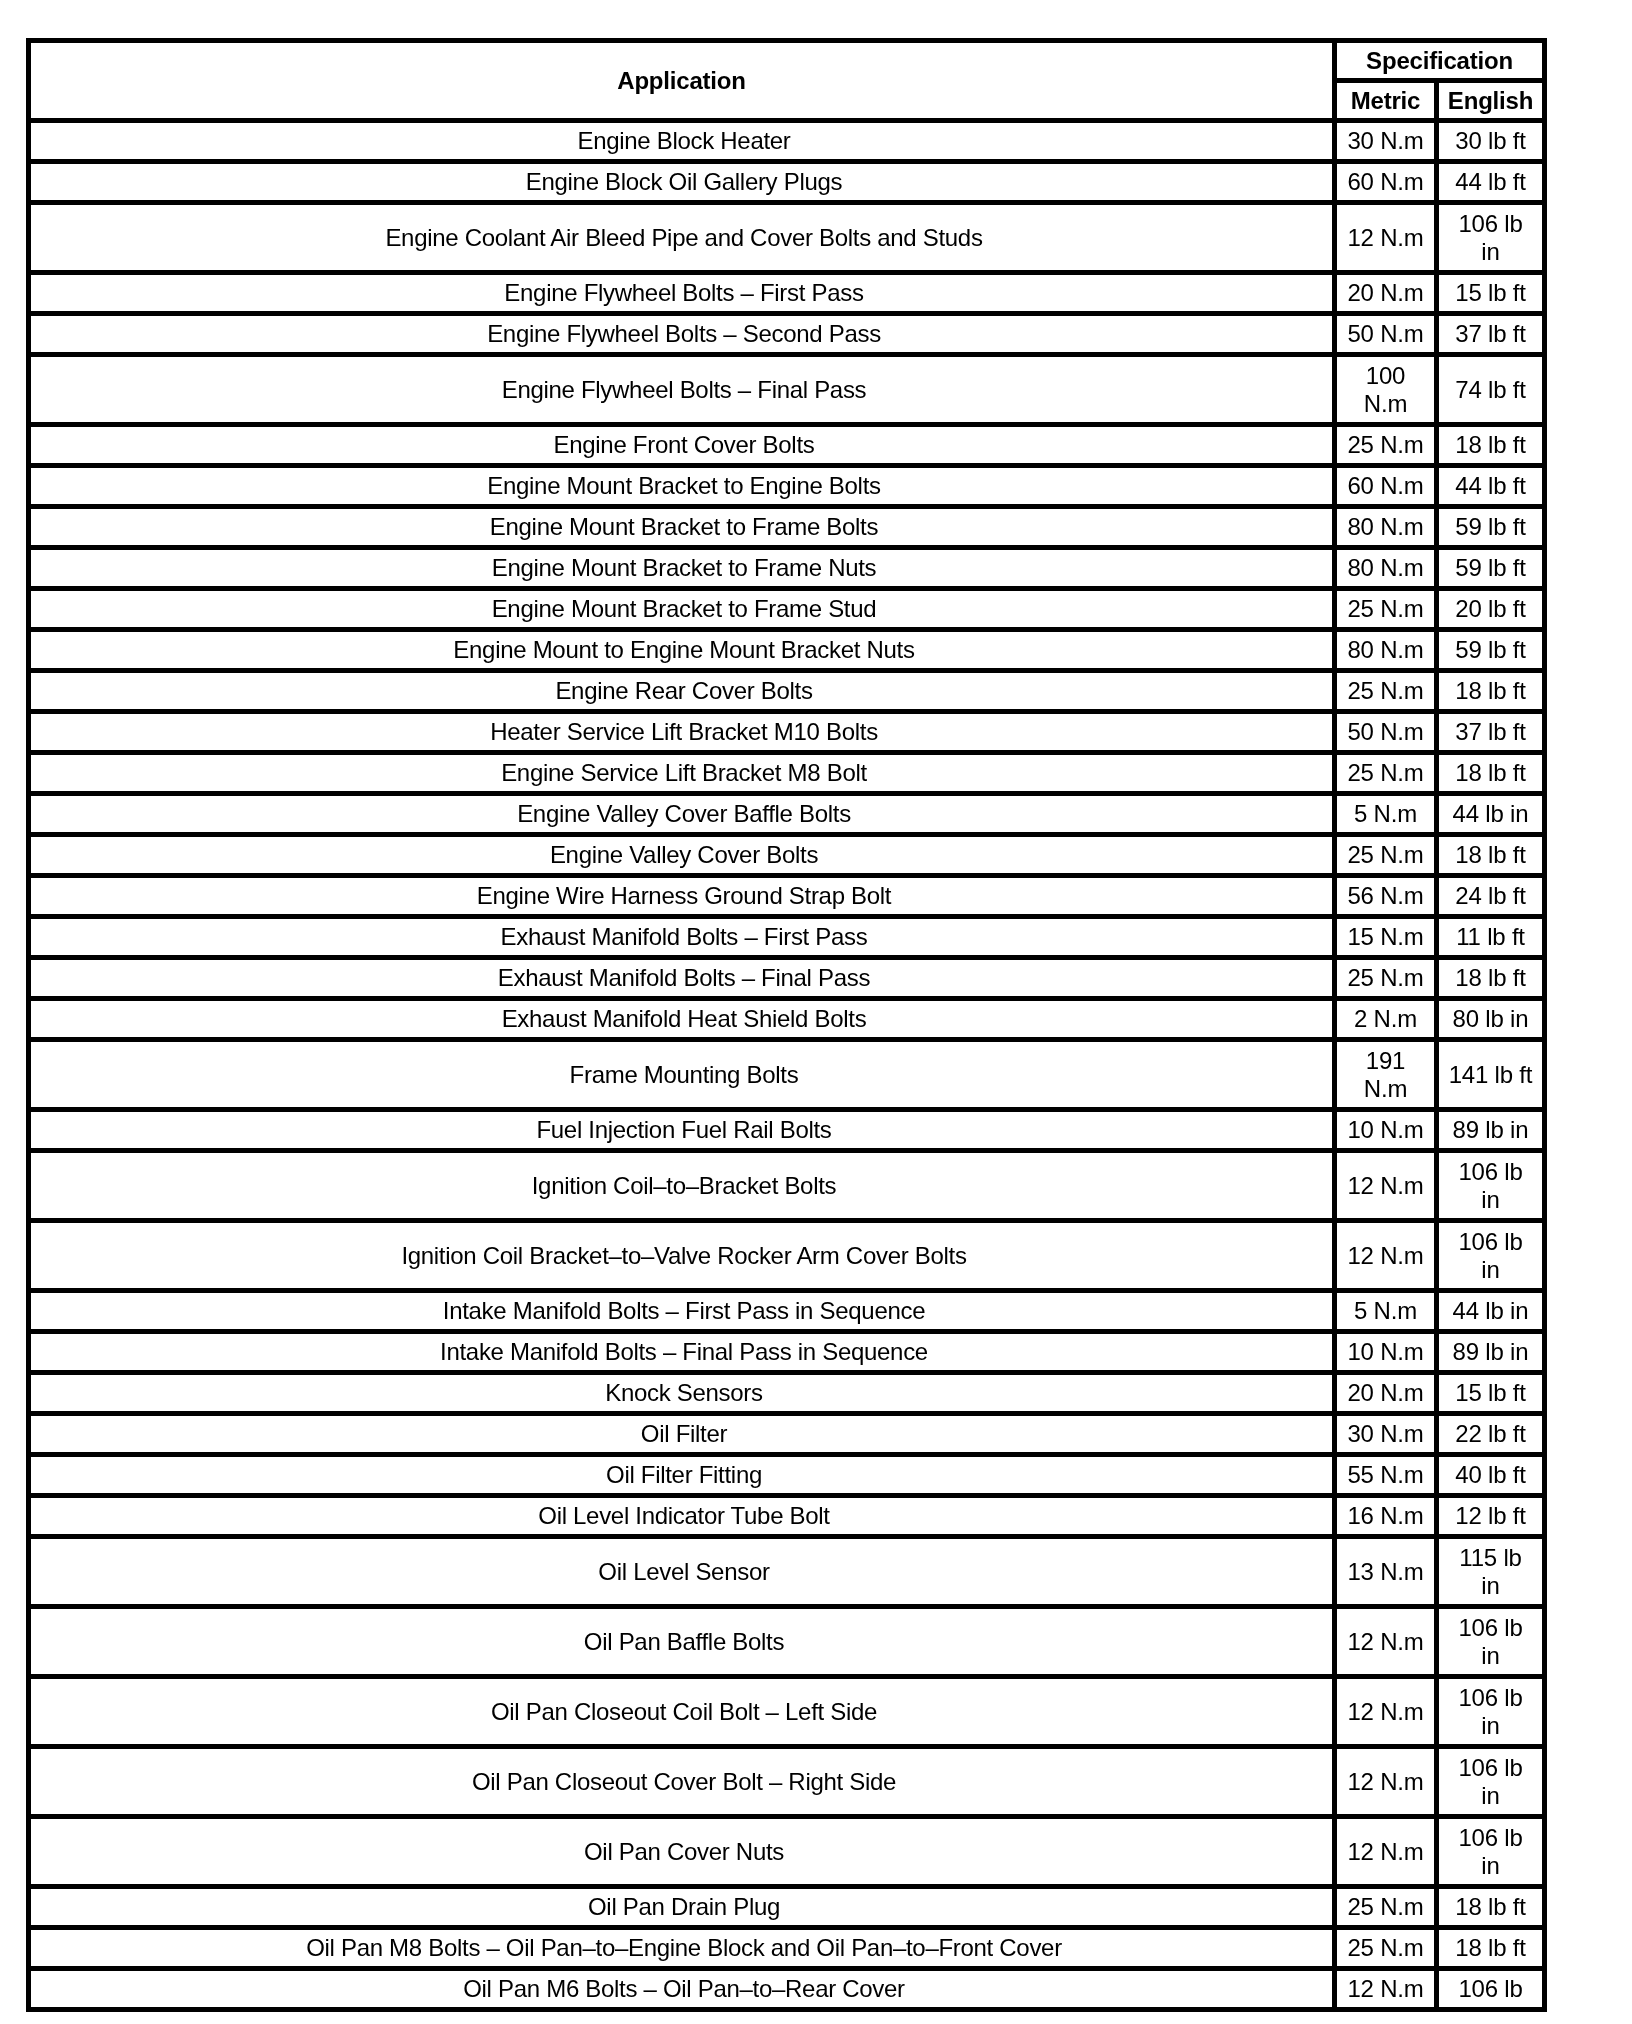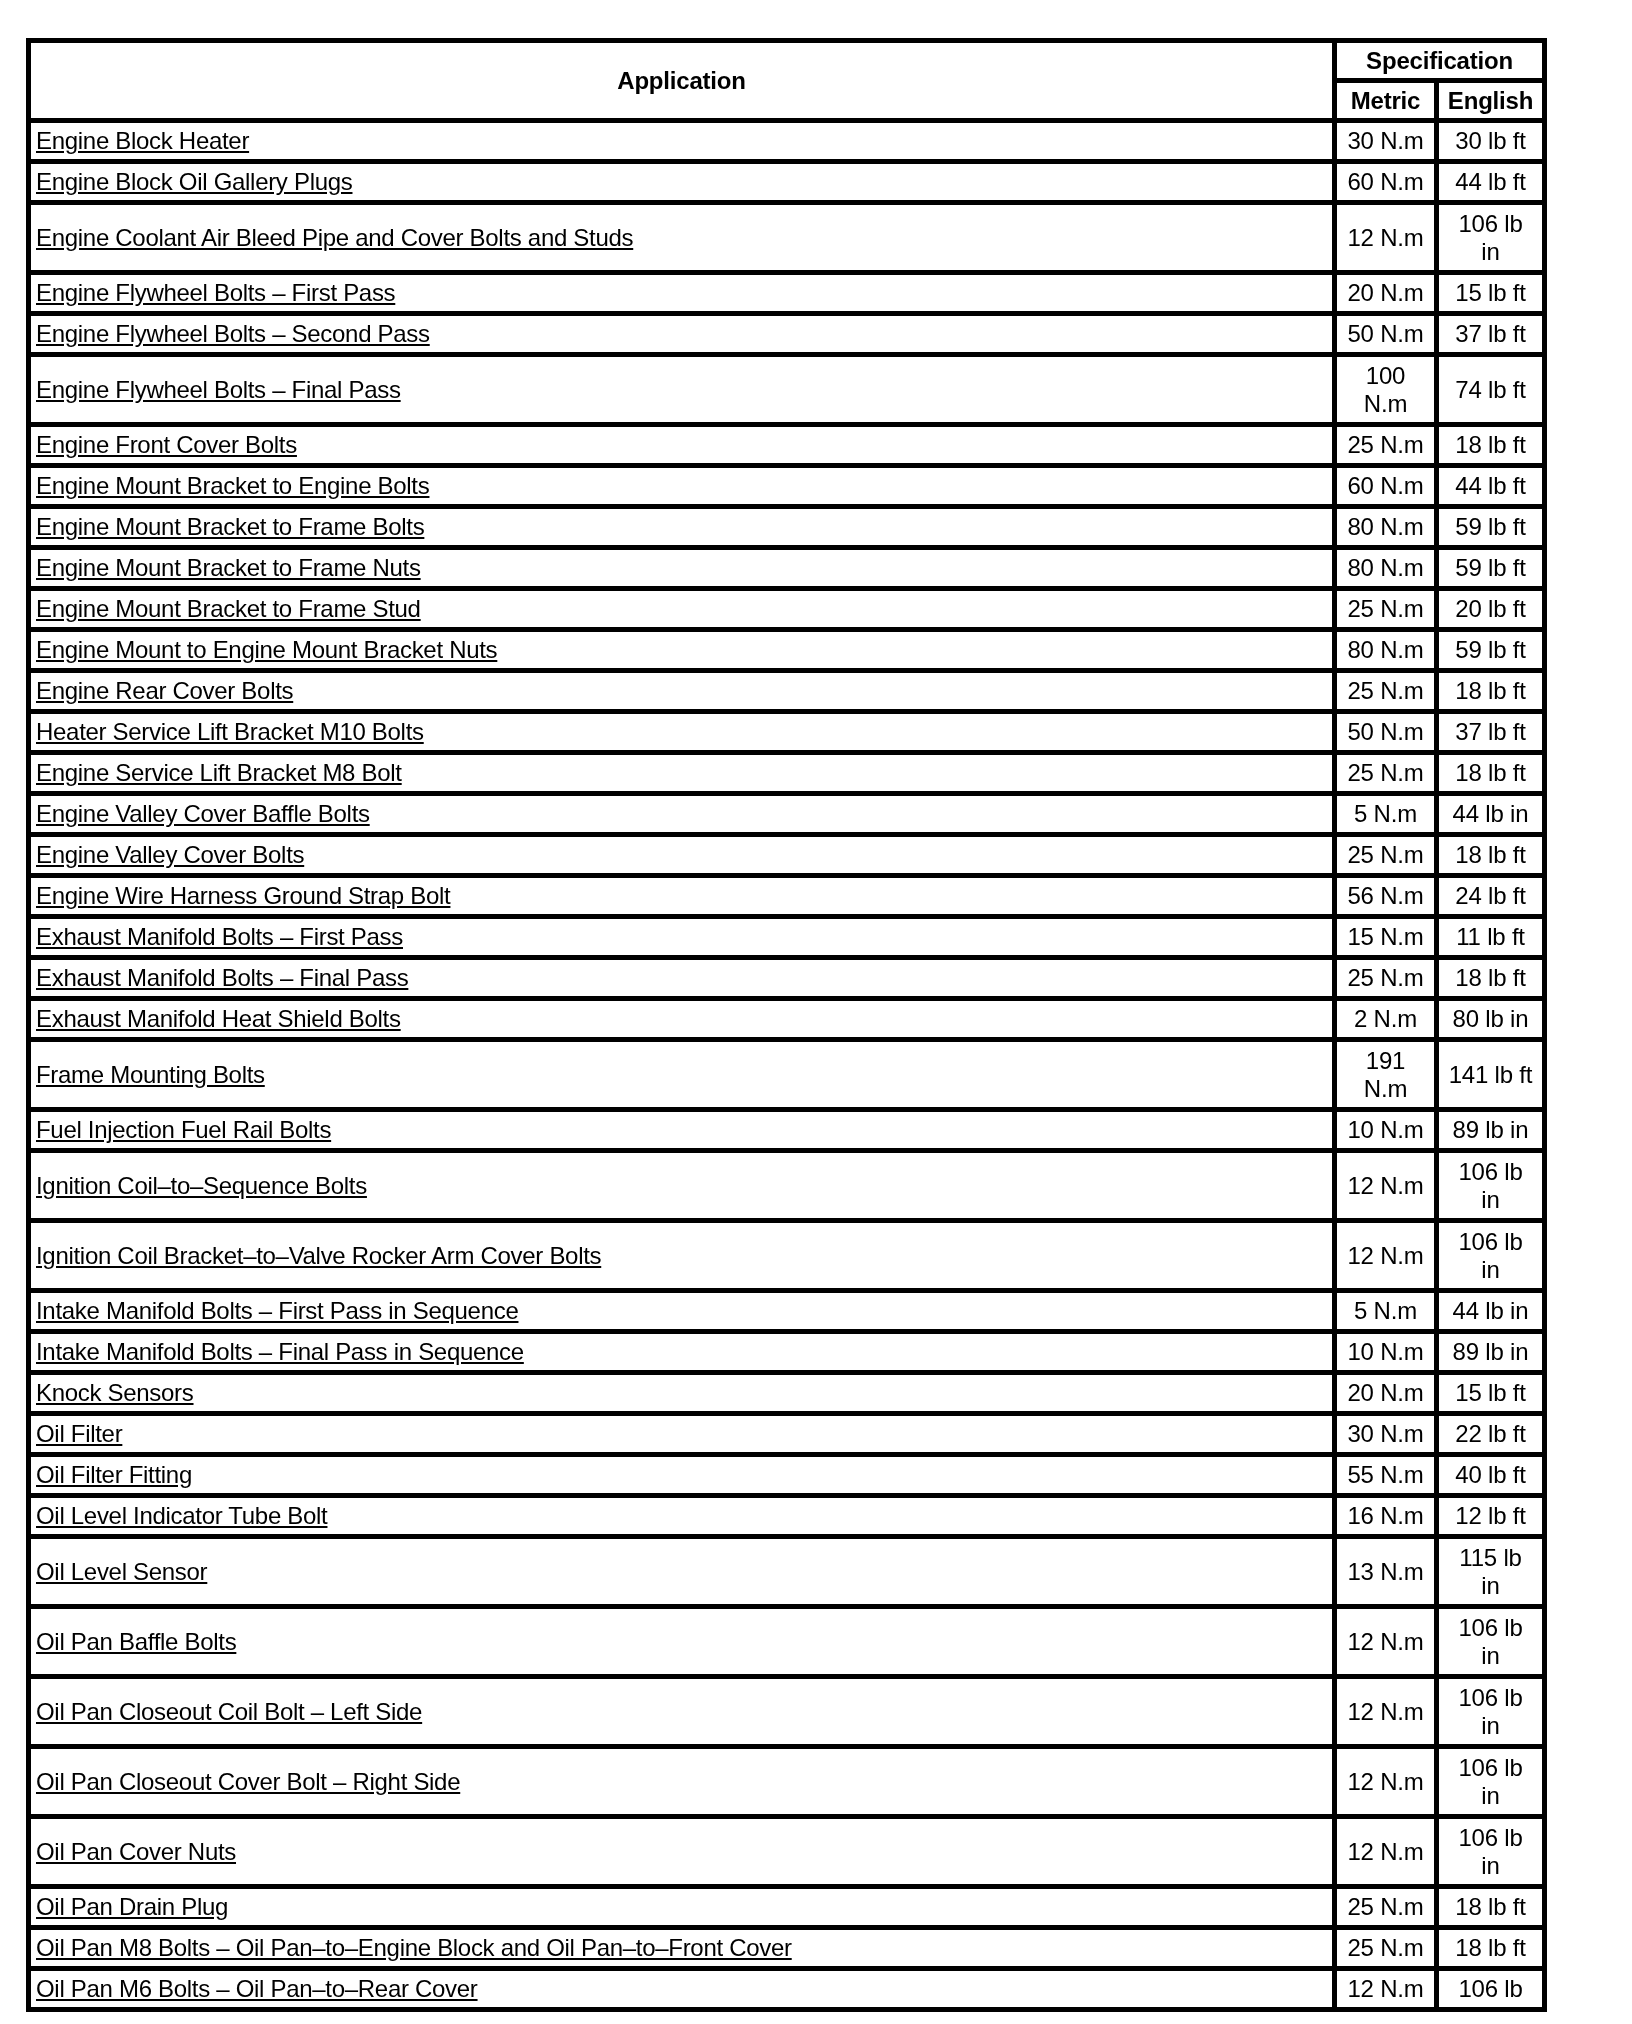--- a/index.html
+++ b/index.html
@@ -40,25 +40,24 @@
     letter-spacing: -0.2px;
   }
   .th-app { height: 80px; }
   .th-spec { height: 40px; }
   .th-sub { height: 40px; }
   .spec-table td {
     font-size: 24px;
     line-height: 28px;
   }
   td.app {
-    text-align: left;
+    text-align: center;
     padding-left: 5px;
     white-space: nowrap;
     letter-spacing: -0.3px;
-    text-decoration: underline;
   }
   td.val {
     text-align: center;
     white-space: pre-line;
     letter-spacing: -0.2px;
   }
   tr.single td { height: 41px; }
   tr.double td { height: 70px; }
 </style>
 </head>
@@ -193,21 +192,21 @@
         <td class="val">191
 N.m</td>
         <td class="val">141 lb ft</td>
       </tr>
       <tr class="single">
         <td class="app">Fuel Injection Fuel Rail Bolts</td>
         <td class="val">10 N.m</td>
         <td class="val">89 lb in</td>
       </tr>
       <tr class="double">
-        <td class="app">Ignition Coil–to–Sequence Bolts</td>
+        <td class="app">Ignition Coil–to–Bracket Bolts</td>
         <td class="val">12 N.m</td>
         <td class="val">106 lb
 in</td>
       </tr>
       <tr class="double">
         <td class="app">Ignition Coil Bracket–to–Valve Rocker Arm Cover Bolts</td>
         <td class="val">12 N.m</td>
         <td class="val">106 lb
 in</td>
       </tr>

